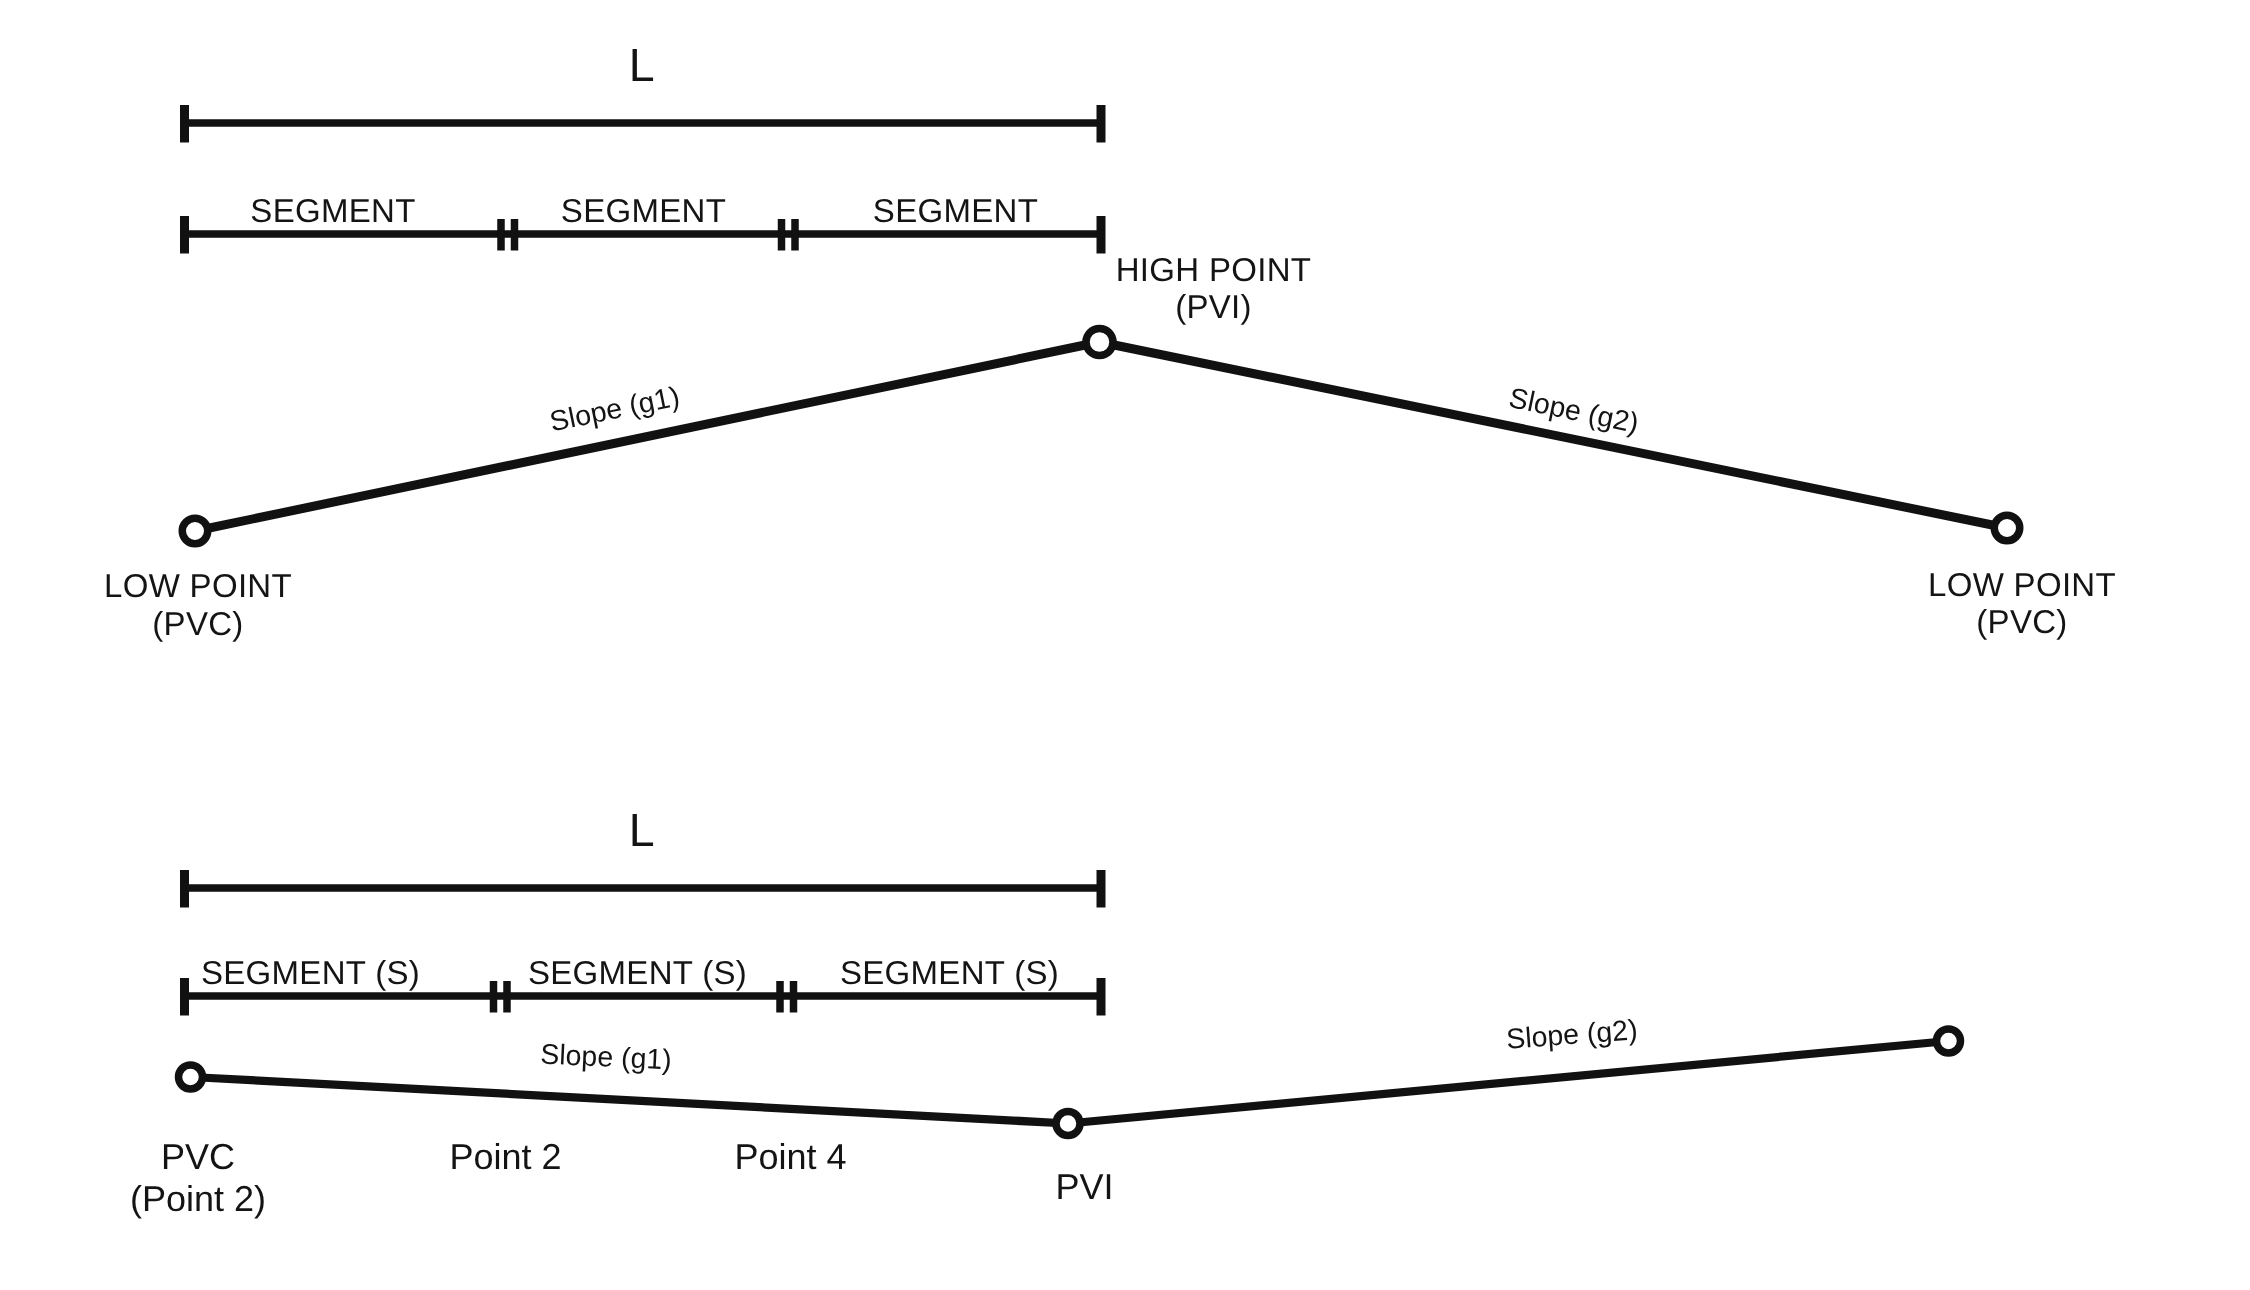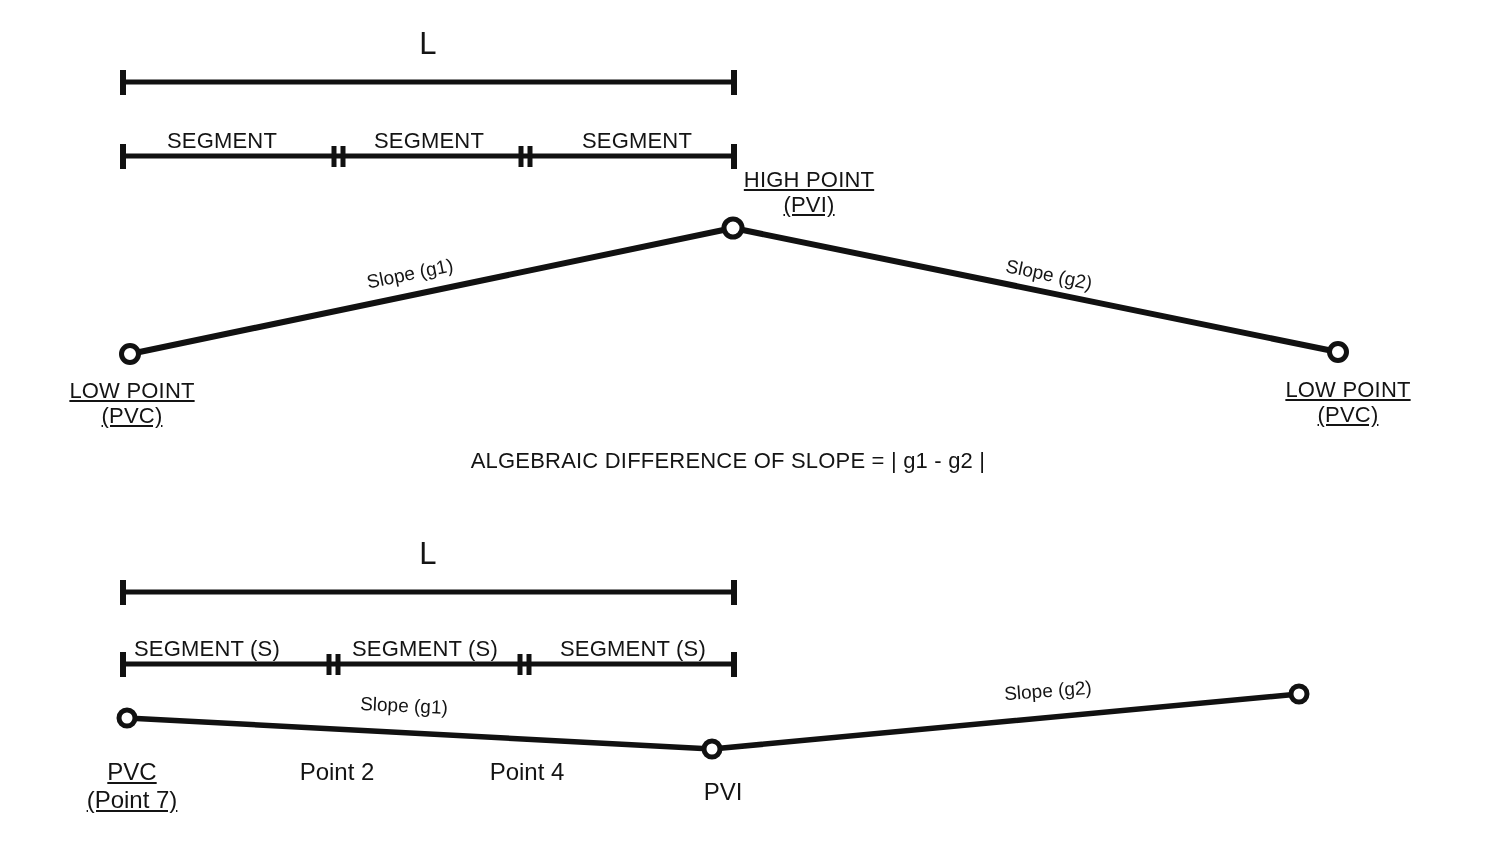--- a/index.html
+++ b/index.html
@@ -54,21 +54,20 @@
   }
   .slope {
     font-size: 19px;
     font-family: "Liberation Sans", sans-serif;
   }
   .two-line {
     text-align: center;
   }
   .two-line span {
     display: block;
-    text-decoration: underline;
   }
   .rot-up-top {
     transform: translateX(-50%) rotate(-11.5deg);
     transform-origin: center center;
   }
   .rot-down-top {
     transform: translateX(-50%) rotate(11.8deg);
     transform-origin: center center;
   }
   .rot-up-bot {
@@ -156,35 +155,34 @@
 
   <div class="lbl lbl-center caps two-line" style="left:1348px; top:377px;">
     <span>LOW POINT</span>
     <span>(PVC)</span>
   </div>
 
   <div class="lbl slope rot-up-top" style="left:410px; top:263px;">Slope (g1)</div>
 
   <div class="lbl slope rot-down-top" style="left:1049px; top:264px;">Slope (g2)</div>
 
-  <div class="lbl lbl-center caps" style="left:728px; top:448px;">ALGEBRAIC DIFFERENCE OF SLOPE = | g1 - g2 |</div>
 
   <div class="lbl lbl-center big-L" style="left:428px; top:536px;">L</div>
 
   <div class="lbl lbl-center caps-sm" style="left:207px; top:636px;">SEGMENT (S)</div>
   <div class="lbl lbl-center caps-sm" style="left:425px; top:636px;">SEGMENT (S)</div>
   <div class="lbl lbl-center caps-sm" style="left:633px; top:636px;">SEGMENT (S)</div>
 
   <div class="lbl slope rot-up-bot" style="left:404px; top:695px;">Slope (g1)</div>
 
   <div class="lbl slope rot-down-bot" style="left:1048px; top:680px;">Slope (g2)</div>
 
   <div class="lbl lbl-center mixed two-line" style="left:132px; top:758px;">
     <span>PVC</span>
-    <span>(Point 7)</span>
+    <span>(Point 2)</span>
   </div>
 
   <div class="lbl lbl-center mixed" style="left:337px; top:758px;">Point 2</div>
 
   <div class="lbl lbl-center mixed" style="left:527px; top:758px;">Point 4</div>
 
   <div class="lbl lbl-center mixed" style="left:723px; top:778px;">PVI</div>
 
 </div>
 

